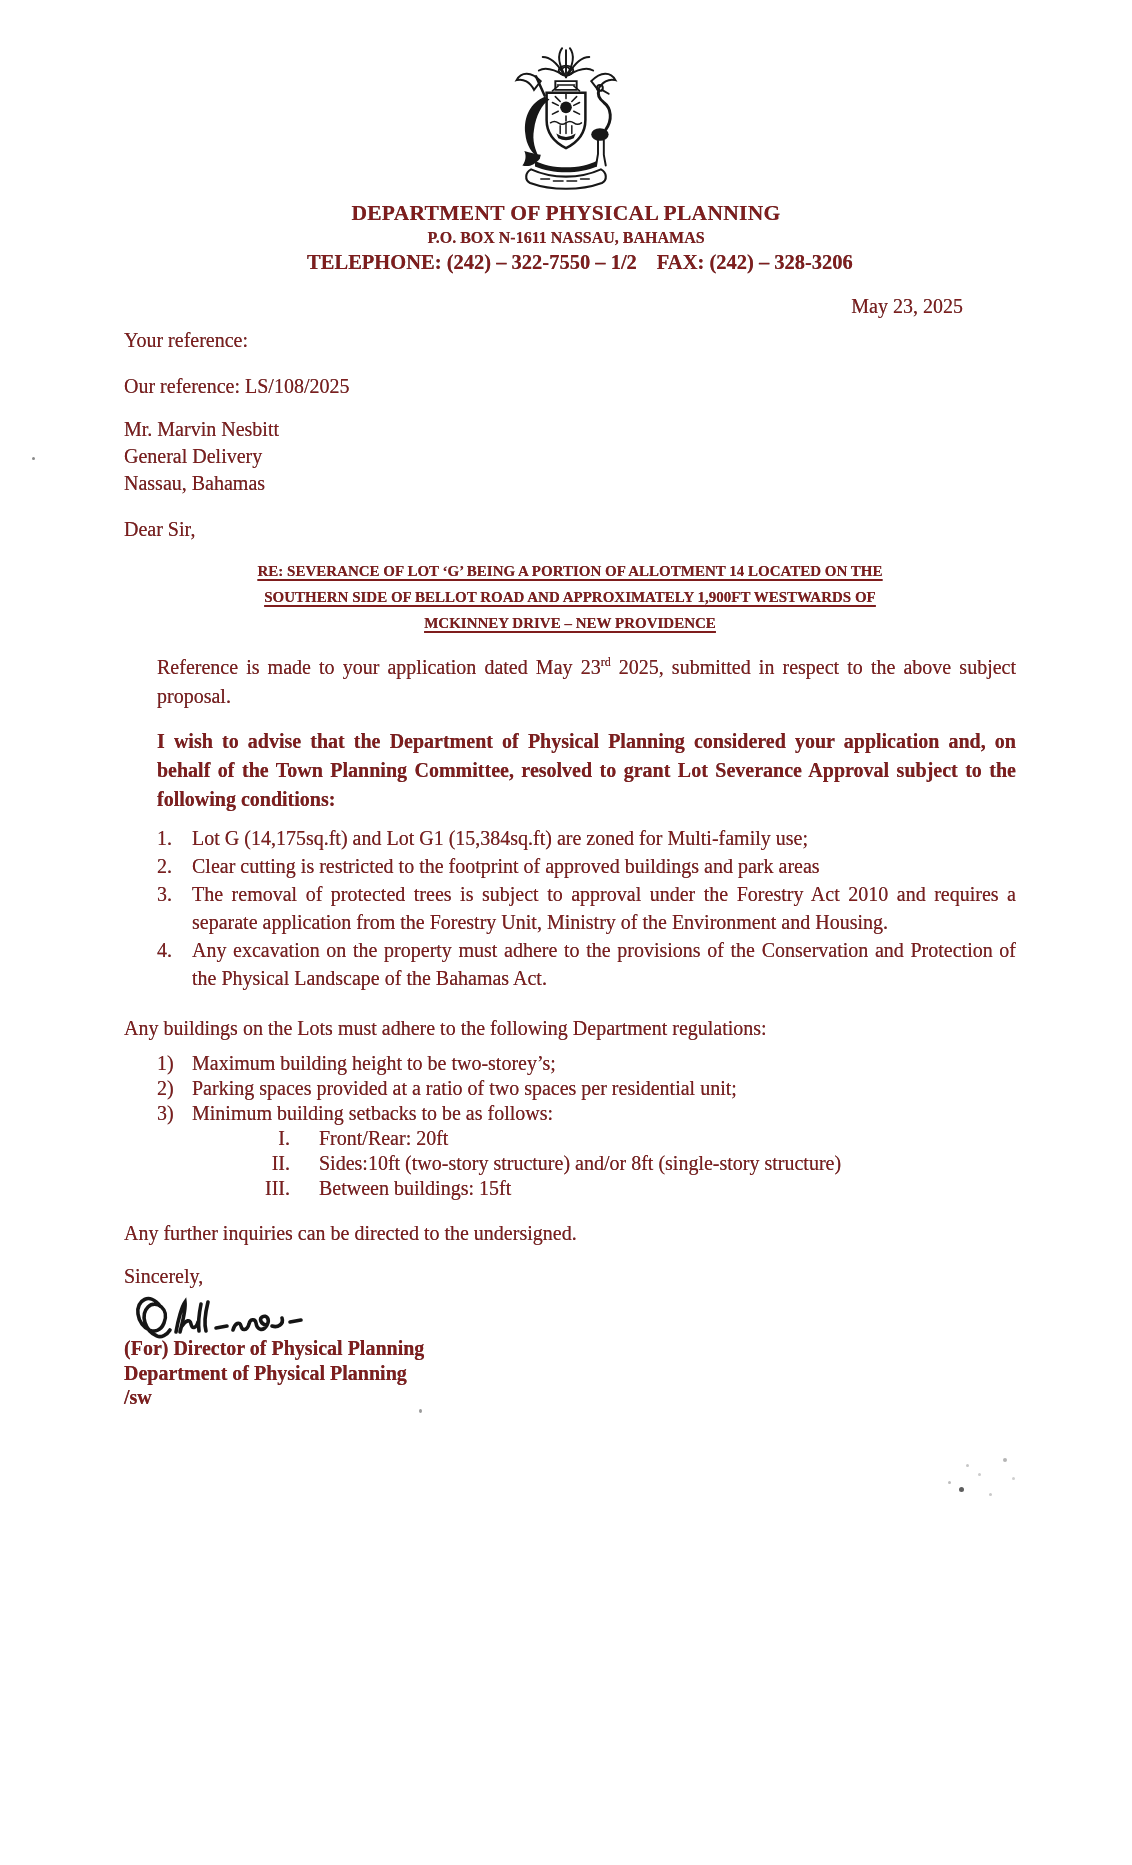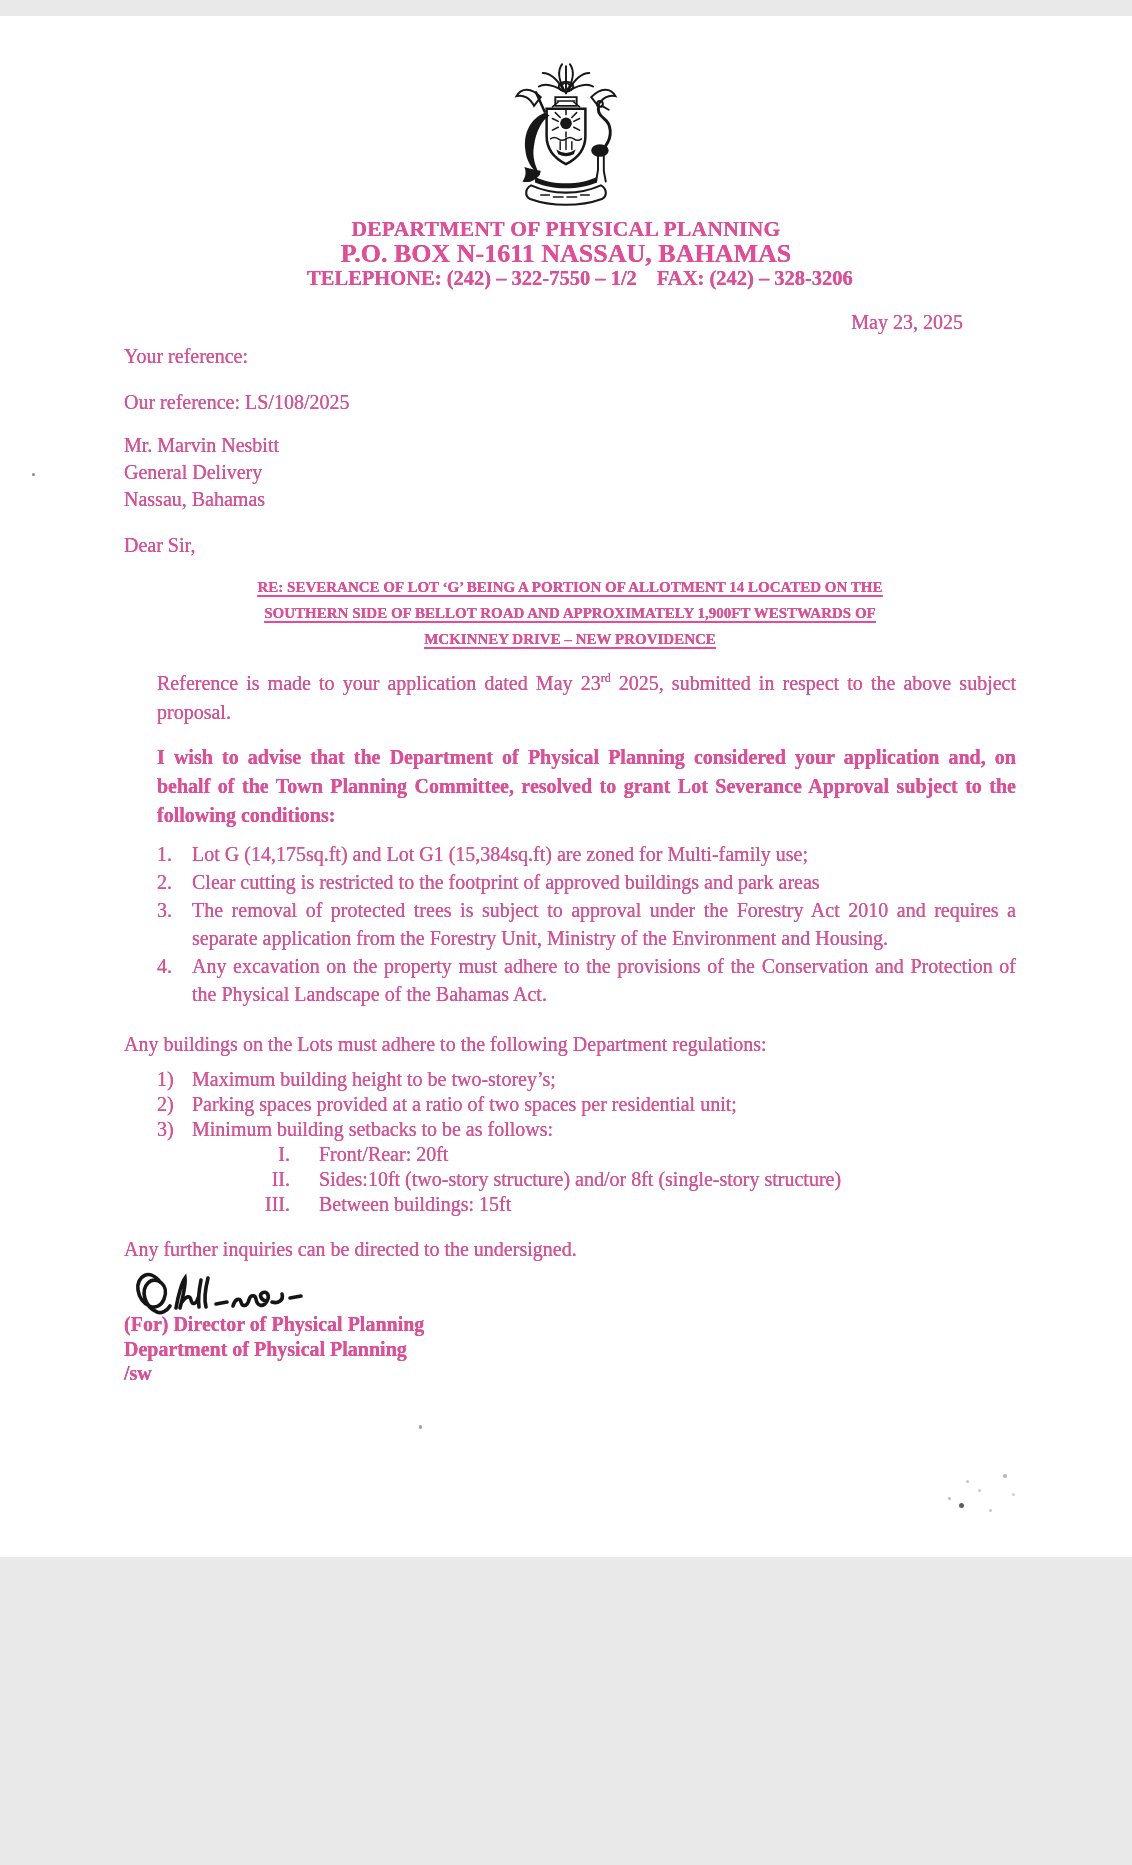--- a/index.html
+++ b/index.html
@@ -1,29 +1,29 @@
 <!DOCTYPE html>
 <html><head>
 <meta charset="utf-8">
 <style>
   html,body { margin:0; padding:0; background:#e9e9e9; }
   .page {
     position:relative;
-    width:1132px; height:1541px;
-    margin:16px auto;
+    width:1132px; height:1865px;
+    margin:0 auto;
     background:#ffffff;
     font-family:"Liberation Serif","DejaVu Serif",serif;
-    color:#ec4899;
+    color:#7f1d1d;
     text-shadow:0 0 .5px rgba(20,20,20,.65);
     overflow:hidden;
   }
   .letterhead { padding-top:44px; text-align:center; }
   .emblem { display:block; margin:0 auto; }
   .dept { margin-top:8px; font-size:21.5px; line-height:26px; font-weight:bold; letter-spacing:.3px; }
-  .po   { font-size:26px; line-height:24px; font-weight:bold; }
+  .po   { font-size:16px; line-height:24px; font-weight:bold; }
   .tel  { font-size:20.5px; line-height:24px; font-weight:bold;padding-left:28px; }
   .tel .fax-part { margin-left:20px; }
   .content { padding:0 116px 0 124px; font-size:20px; }
   .date-row { margin-top:20px; padding-right:53px; text-align:right; line-height:24px; }
   .your-ref { margin-top:10px; line-height:24px; }
   .our-ref  { margin-top:22px; line-height:24px; }
   .recipient { margin-top:18px; line-height:27px; }
   .salutation { margin-top:20px; line-height:24px; }
   .subject { margin-top:17px; text-align:center; font-weight:bold; font-size:15px; line-height:26px; }
   .subject .line { text-decoration:underline; text-decoration-thickness:2px; text-underline-offset:3px; white-space:nowrap; }
@@ -182,20 +182,21 @@
           </div>
         <div class="sli">
             <span class="rnum">III.</span>
             <span class="rtxt">Between buildings: 15ft</span>
           </div>
       </div>
     </div>
 
     <div class="further">Any further inquiries can be directed to the undersigned.</div>
 
+    <div class="sincerely">Sincerely,</div>
 
     <svg class="signature" width="200" height="58" viewBox="0 0 200 58" fill="none" stroke="#151515" stroke-width="3.6" stroke-linecap="round">
       <path d="M30,16 C20,2 6,10 8,24 C10,40 28,48 34,33 C40,19 26,9 18,17 C10,25 15,41 27,46 C31,48 37,45 40,40"></path>
       <path d="M46,42 C48,30 52,16 55,12 C56,20 52,34 50,42"></path>
       <path d="M52,36 C56,30 60,29 61,34 C62,39 66,39 68,32"></path>
       <path d="M71,14 C69,24 68,34 69,41"></path>
       <path d="M78,12 C75,24 74,34 76,41"></path>
       <path d="M86,38 L97,36"></path>
       <path d="M103,40 C105,33 110,31 111,36 C112,41 117,41 119,34 C120,29 125,28 126,33 C127,40 133,42 137,35 C140,30 137,24 132,27 C129,29 131,34 136,35"></path>
       <path d="M142,36 C148,38 154,34 152,28"></path>

